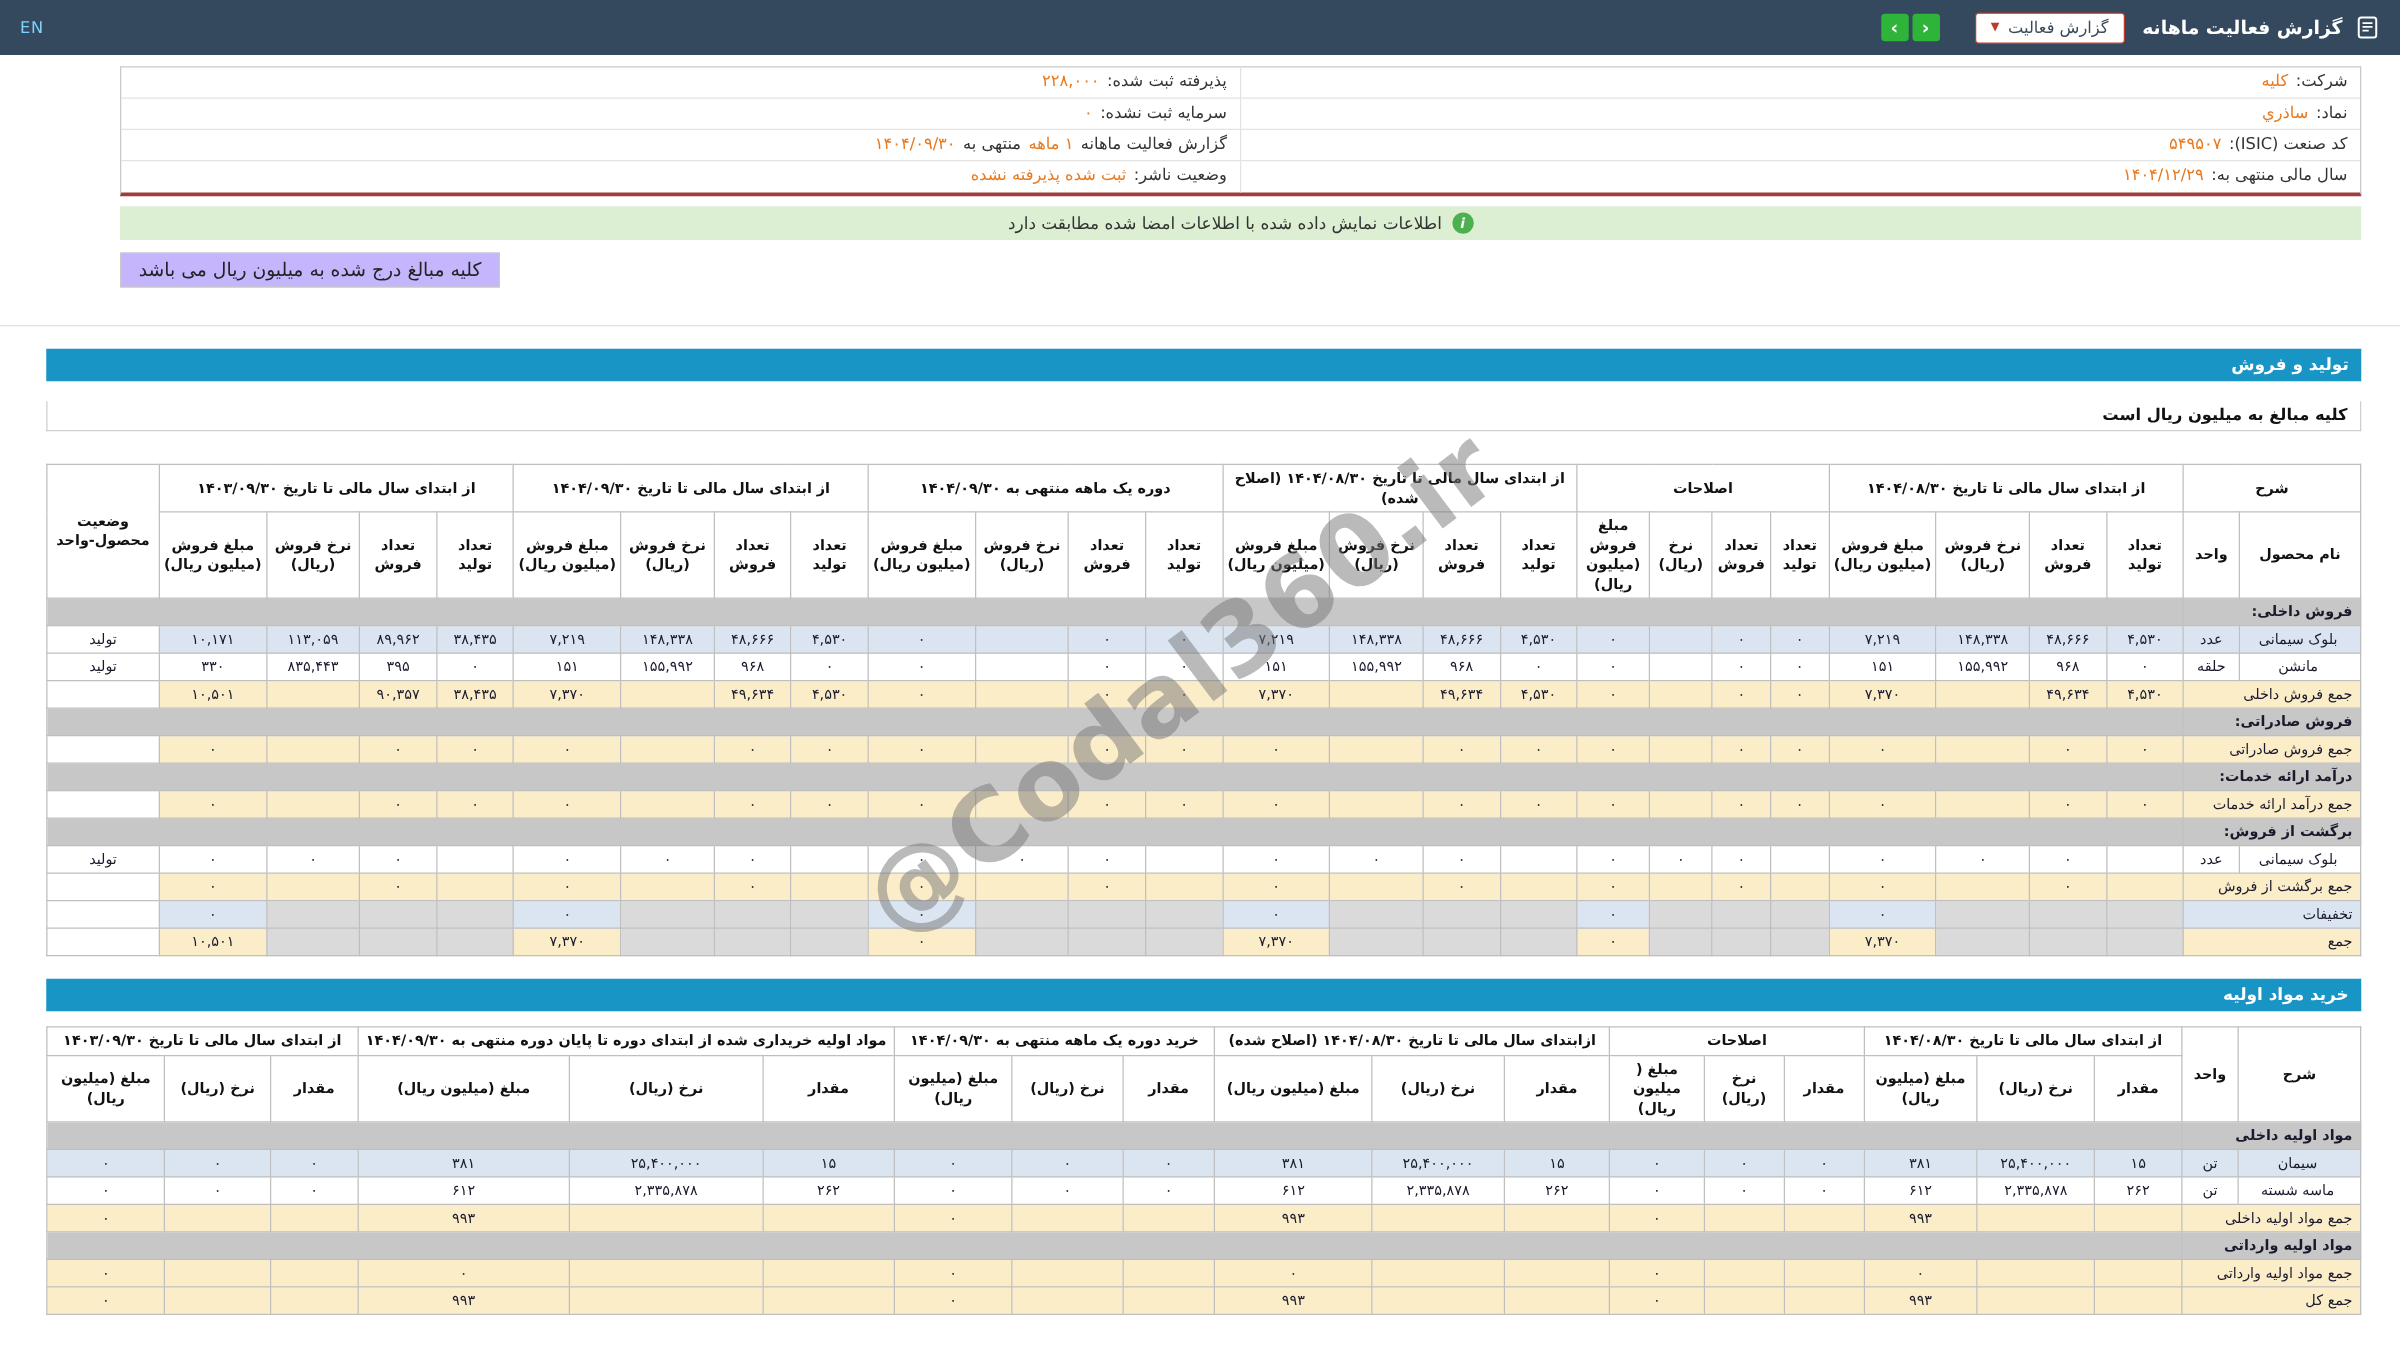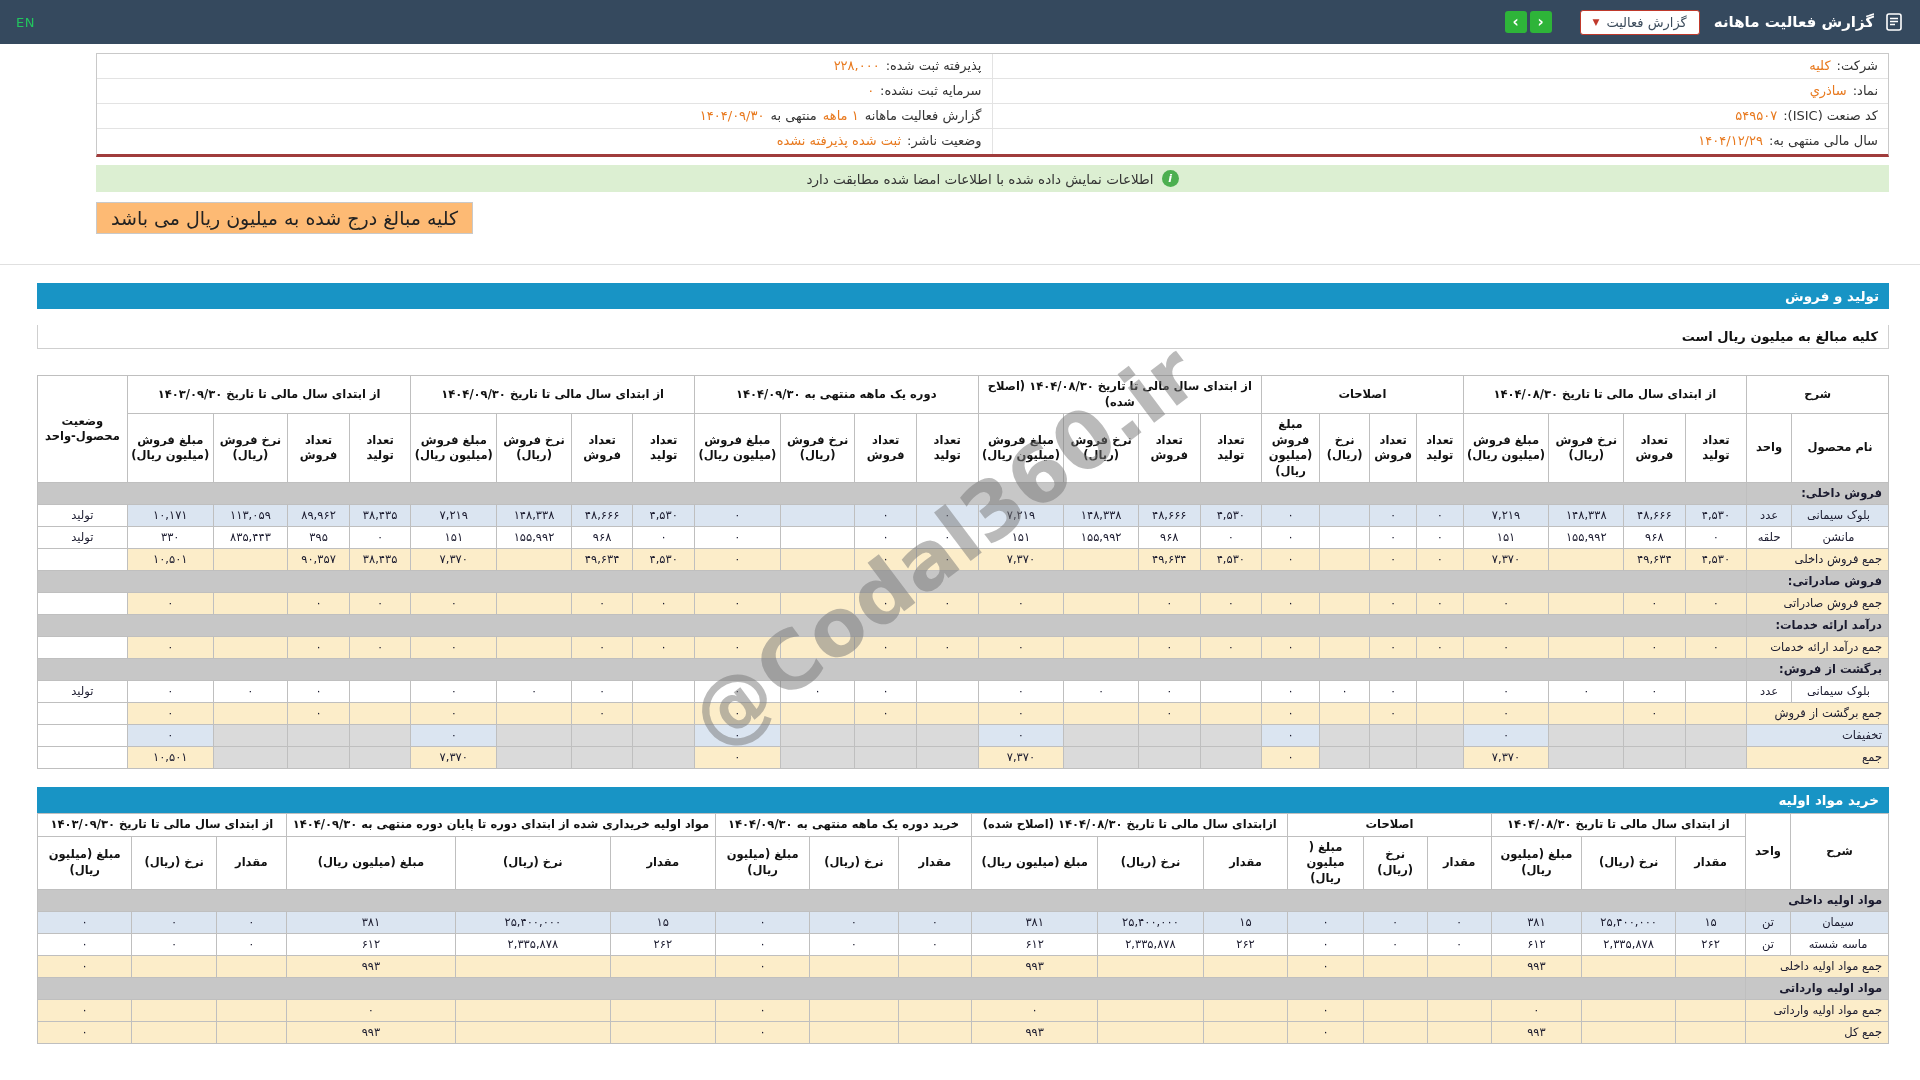--- a/index.html
+++ b/index.html
@@ -21,42 +21,42 @@
   .tb-icon{display:inline-flex;align-items:center;margin-left:10px;}
   .tb-title{color:#fff;font-weight:bold;font-size:15px;margin-left:14px;white-space:nowrap;}
   .tb-dd{background:#fff;border:1px solid var(--c-red);color:#3a4a5a;font-size:13px;
     padding:4px 12px;border-radius:3px;display:inline-flex;align-items:center;gap:7px;
     cursor:pointer;font-family:inherit;white-space:nowrap;}
   .dd-caret{color:var(--c-red);font-size:9px;line-height:1;}
   .tb-nav{margin-right:28px;display:flex;gap:3px;direction:ltr;}
   .nav-btn{width:22px;height:22px;background:var(--c-green);color:#fff;border:none;border-radius:3px;
     font-size:15px;font-weight:bold;line-height:20px;cursor:pointer;font-family:inherit;padding:0;}
   .tb-spacer{flex:1;}
-  .tb-lang{color:#22c55e;font-size:13px;cursor:pointer;text-decoration:none;letter-spacing:.5px;}
+  .tb-lang{color:#7dd3fc;font-size:13px;cursor:pointer;text-decoration:none;letter-spacing:.5px;}
   
   .top-wrap{margin:9px 31px 0 96px;}
   .info-box{border:1px solid #c9c9c9;border-bottom:3px solid var(--c-redline);
     display:grid;grid-template-columns:1fr 1fr;background:#fff;font-size:13px;}
   .info-cell{padding:4px 10px;display:flex;gap:6px;align-items:baseline;min-height:25px;}
   .info-cell:nth-child(-n+6){border-bottom:1px solid #e3e3e3;}
   .info-cell:nth-child(even){border-right:1px solid #e3e3e3;}
   .i-label{color:#333;white-space:nowrap;}
   .i-value{color:var(--c-orange);white-space:nowrap;}
   a.i-value{text-decoration:none;cursor:pointer;}
   
   .notice{margin-top:8px;background:var(--c-notice);min-height:27px;display:flex;align-items:center;
     justify-content:center;gap:8px;font-size:13.5px;color:#333;}
   .info-icon{width:17px;height:17px;border-radius:50%;background:#4caf50;color:#fff;font-size:11px;
     font-weight:bold;font-style:italic;display:inline-flex;align-items:center;justify-content:center;flex:none;}
   
   .unit-row{margin-top:10px;text-align:left;}
-  .unit-box{display:inline-block;border:1px solid #c9c9c9;background:#fdba74;padding:4px 14px;font-size:19px;color:#222;}
+  .unit-box{display:inline-block;border:1px solid #c9c9c9;background:#c4b5fd;padding:4px 14px;font-size:15px;color:#222;}
   .divider{border-top:1px solid #e0e0e0;margin-top:30px;}
   
-  .section-bar{margin:18px 31px 0 37px;background:var(--c-blue);color:#fff;font-weight:bold;
+  .section-bar{margin:18px 31px 12px 37px;background:var(--c-blue);color:#fff;font-weight:bold;
     font-size:13.5px;padding:5px 10px;}
   .subtitle-row{margin:16px 31px 0 37px;border:1px solid #cfcfcf;border-top:none;background:#fff;
     font-weight:bold;font-size:13px;padding:4px 10px;color:#111;}
   
   .data-table{width:1852px;margin:26px 31px 0 37px;border-collapse:collapse;table-layout:fixed;
     font-size:11.5px;background:#fff;}
   .data-table th,.data-table td{border:1px solid #bfbfbf;padding:2px 3px;text-align:center;
     vertical-align:middle;word-wrap:break-word;line-height:1.35;}
   .data-table th{font-weight:bold;background:#fff;color:#111;font-size:11.5px;padding:3px 2px;}
   .data-table td{height:22px;color:#1a1a2e;}

